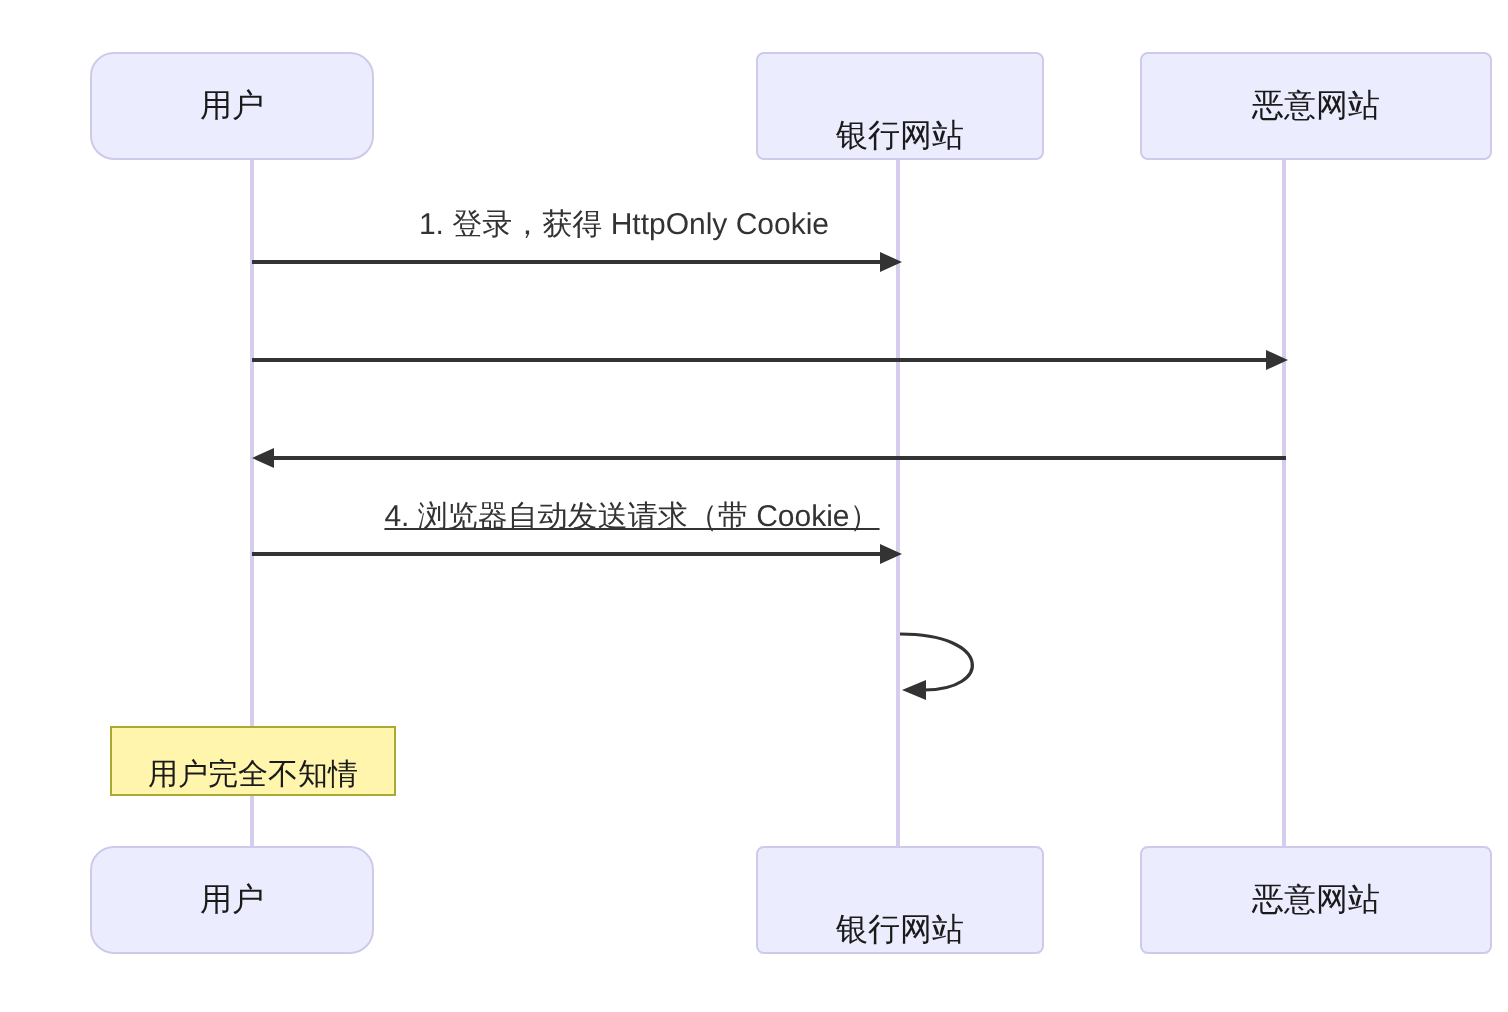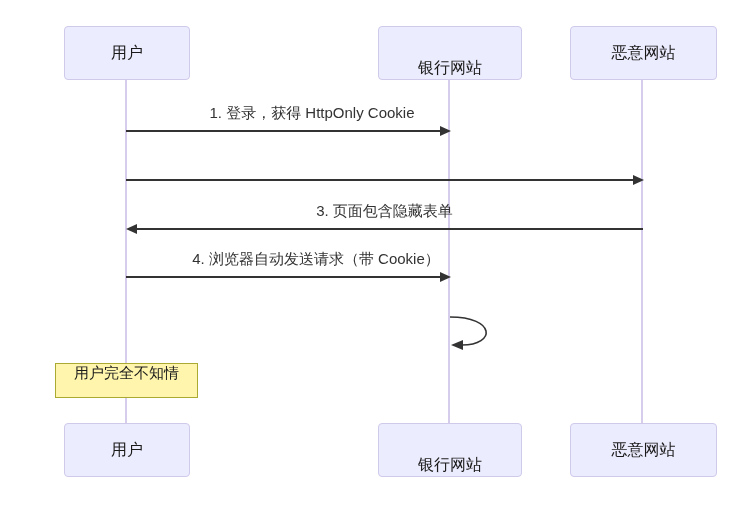--- a/index.html
+++ b/index.html
@@ -22,23 +22,23 @@
     background: #ececff;
     border: 1px solid #cfc9ea;
     border-radius: 4px;
     display: flex;
     align-items: center;
     justify-content: center;
     font-size: 16px;
     color: #1a1a1a;
     box-sizing: border-box;
   }
-  .actor-a { left: 64px;  width: 126px; }
+  .actor-a { left: 45px;  width: 142px; border-radius: 12px; }
   .actor-b { left: 378px; width: 144px; align-items: flex-end; }
-  .actor-c { left: 570px; width: 147px; }
+  .actor-c { left: 570px; width: 176px; }
   .actor-top    { top: 26px; }
   .actor-bottom { top: 423px; }
   
   .lifeline {
     position: absolute;
     top: 80px;
     width: 2px;
     height: 343px;
     background: #d5cdeb;
   }
@@ -80,21 +80,21 @@
   .m1-head  { left: 440px; top: 126px; }
   
   .m2-label { left: 126px; width: 517px; top: 152px; }
   .m2-line  { left: 126px; width: 507px; top: 179px; }
   .m2-head  { left: 633px; top: 175px; }
   
   .m3-label { left: 126px; width: 517px; top: 201px; }
   .m3-line  { left: 136px; width: 507px; top: 228px; }
   .m3-head  { left: 126px; top: 224px; }
   
-  .m4-label { left: 126px; width: 380px; top: 249px; }
+  .m4-label { left: 126px; width: 380px; top: 249px; text-decoration: underline; }
   .m4-line  { left: 126px; width: 314px; top: 276px; }
   .m4-head  { left: 440px; top: 272px; }
   
   .m5-label { left: 346px; width: 200px; top: 295px; }
   .self-loop {
     position: absolute;
     left: 448px;
     top: 312px;
     width: 52px;
     height: 40px;
@@ -102,21 +102,21 @@
   
   .note-box {
     position: absolute;
     left: 55px;
     top: 363px;
     width: 143px;
     height: 35px;
     background: #fff5ad;
     border: 1px solid #aaaa33;
     display: flex;
-    align-items: flex-start;
+    align-items: flex-end;
     justify-content: center;
     font-size: 15px;
     color: #1a1a1a;
     box-sizing: border-box;
   }
 </style>
 </head>
 <body>
 
 <div id="canvas">
@@ -135,21 +135,20 @@
   <div class="lifeline lifeline-b"></div>
   <div class="lifeline lifeline-c"></div>
 
   <div class="msg-label m1-label">1. 登录，获得 HttpOnly Cookie</div>
   <div class="msg-line m1-line"></div>
   <div class="arrow-right m1-head"></div>
 
   <div class="msg-line m2-line"></div>
   <div class="arrow-right m2-head"></div>
 
-  <div class="msg-label m3-label">3. 页面包含隐藏表单</div>
   <div class="msg-line m3-line"></div>
   <div class="arrow-left m3-head"></div>
 
   <div class="msg-label m4-label">4. 浏览器自动发送请求（带 Cookie）</div>
   <div class="msg-line m4-line"></div>
   <div class="arrow-right m4-head"></div>
 
   <svg class="self-loop" viewBox="0 0 52 40">
     <path d="M2,5 C48,5 48,33 14,33" fill="none" stroke="#333333" stroke-width="1.6"></path>
     <path d="M3,33 L15,28 L15,38 Z" fill="#333333" stroke="none"></path>

